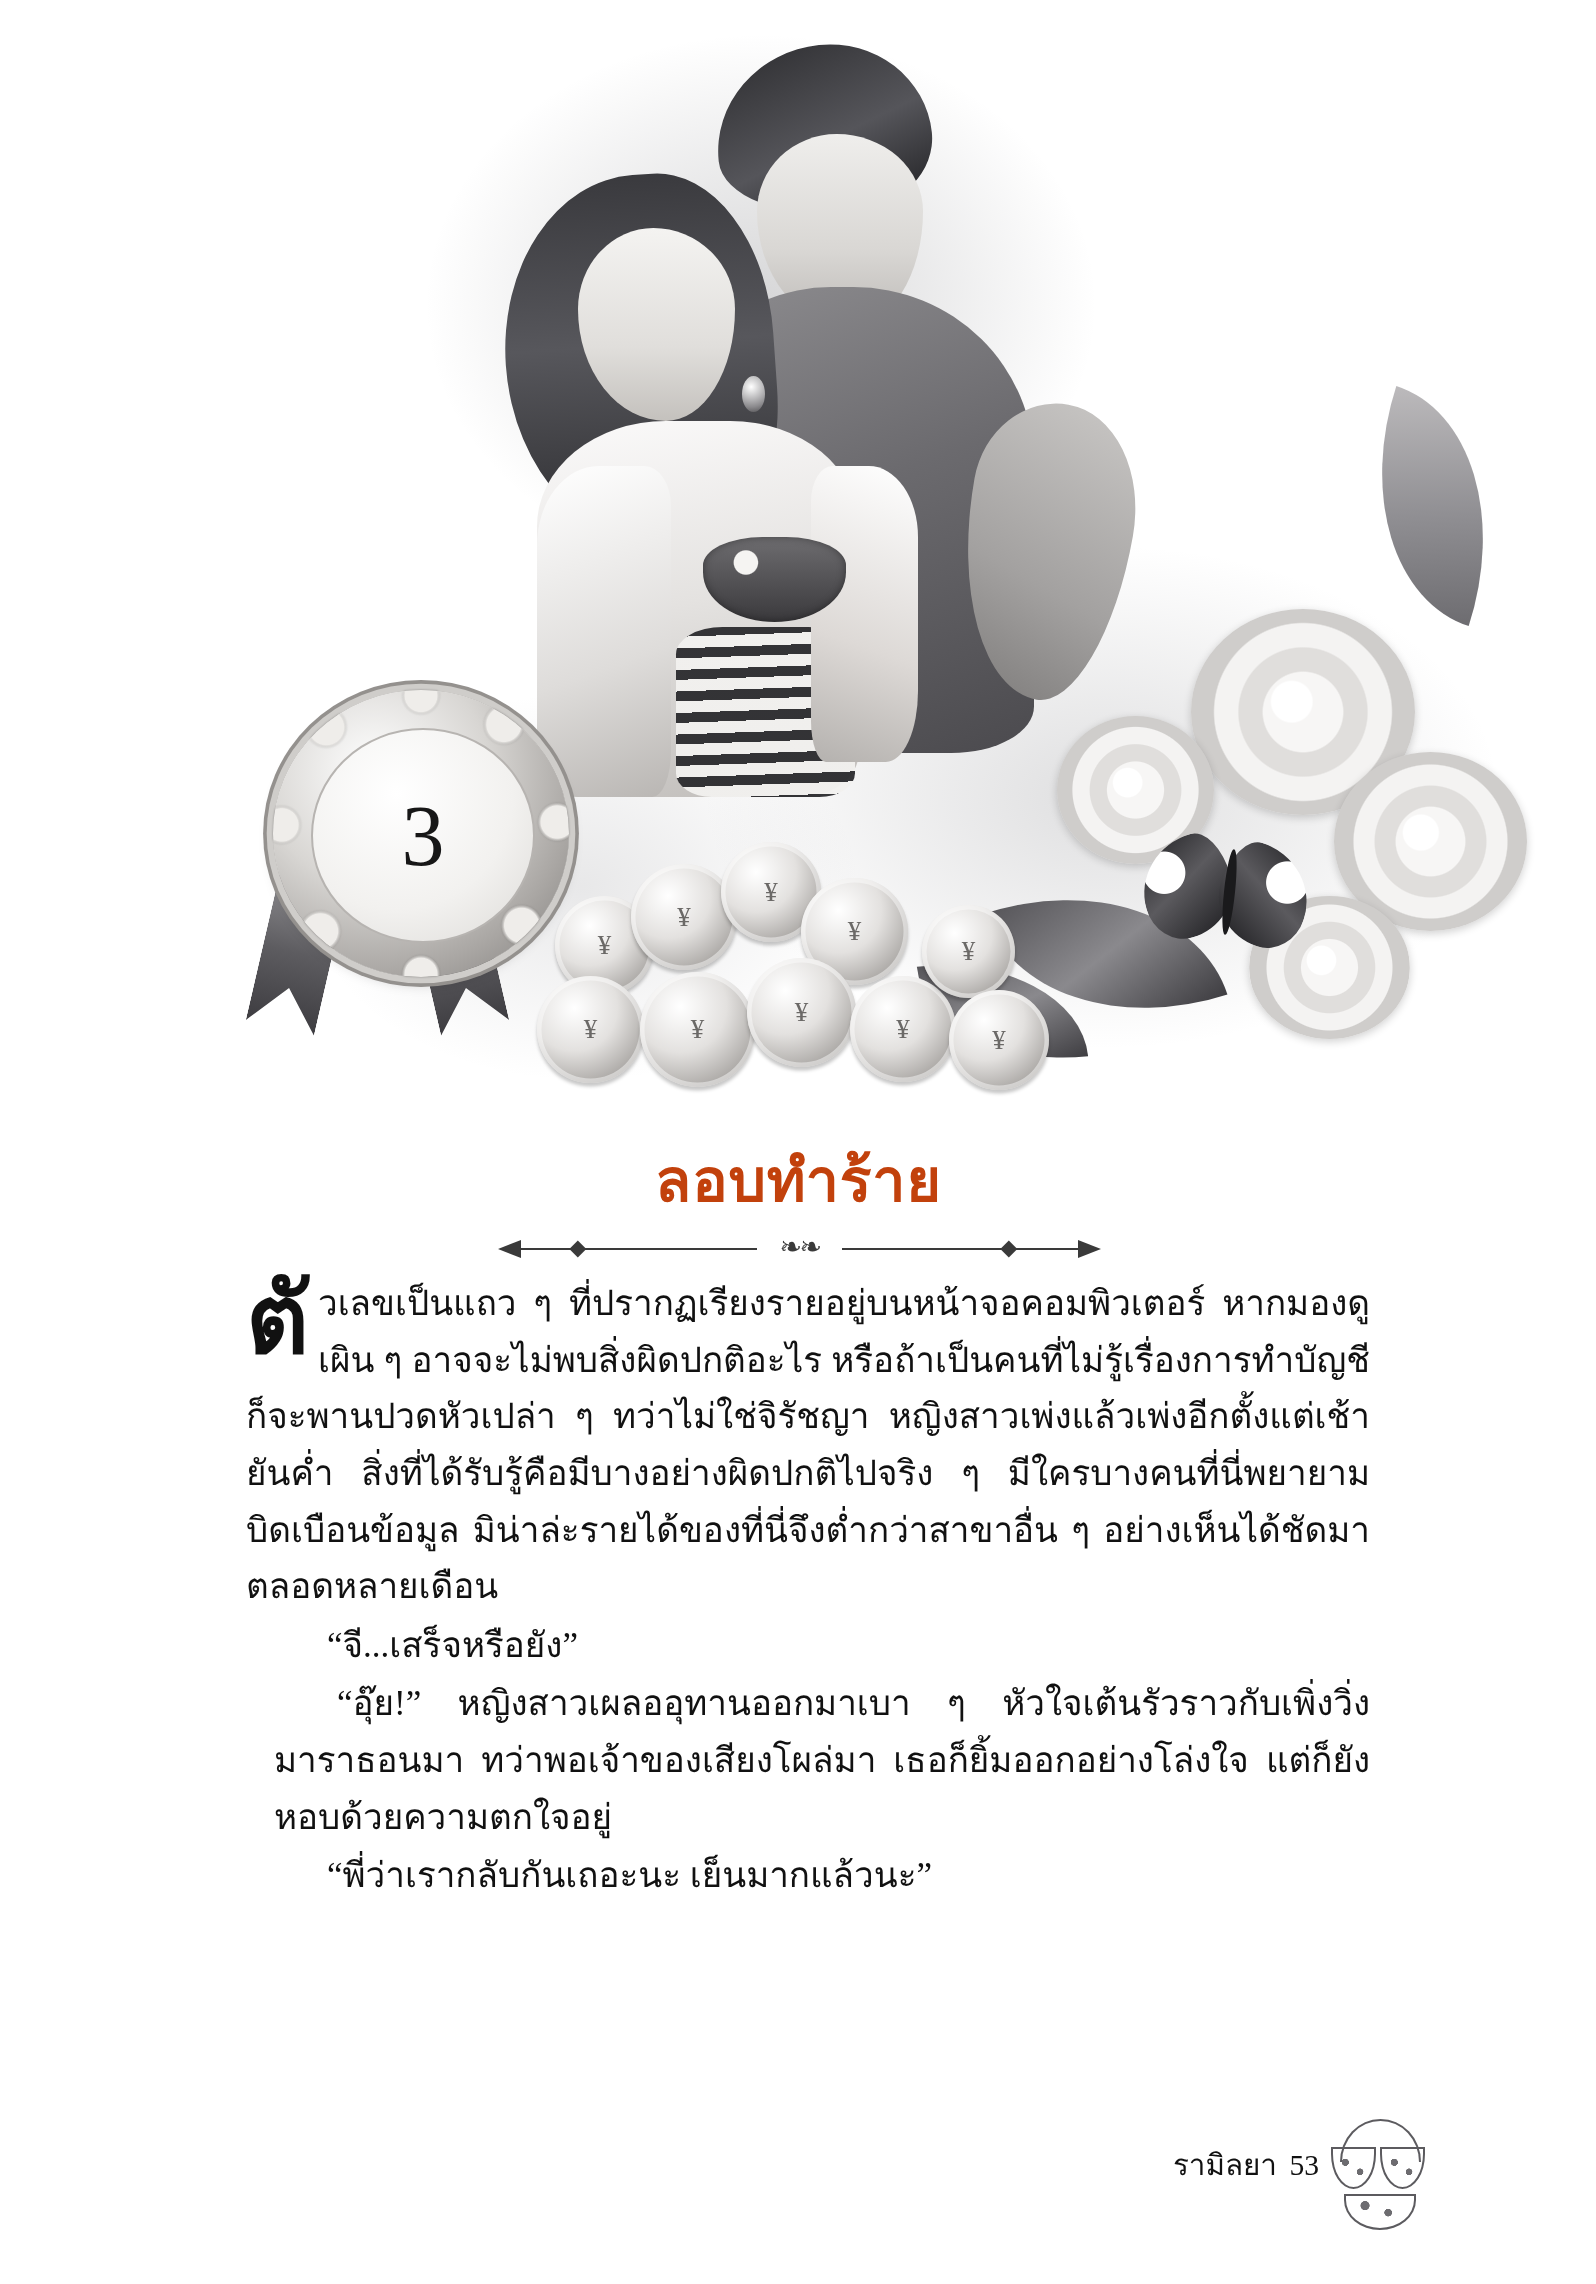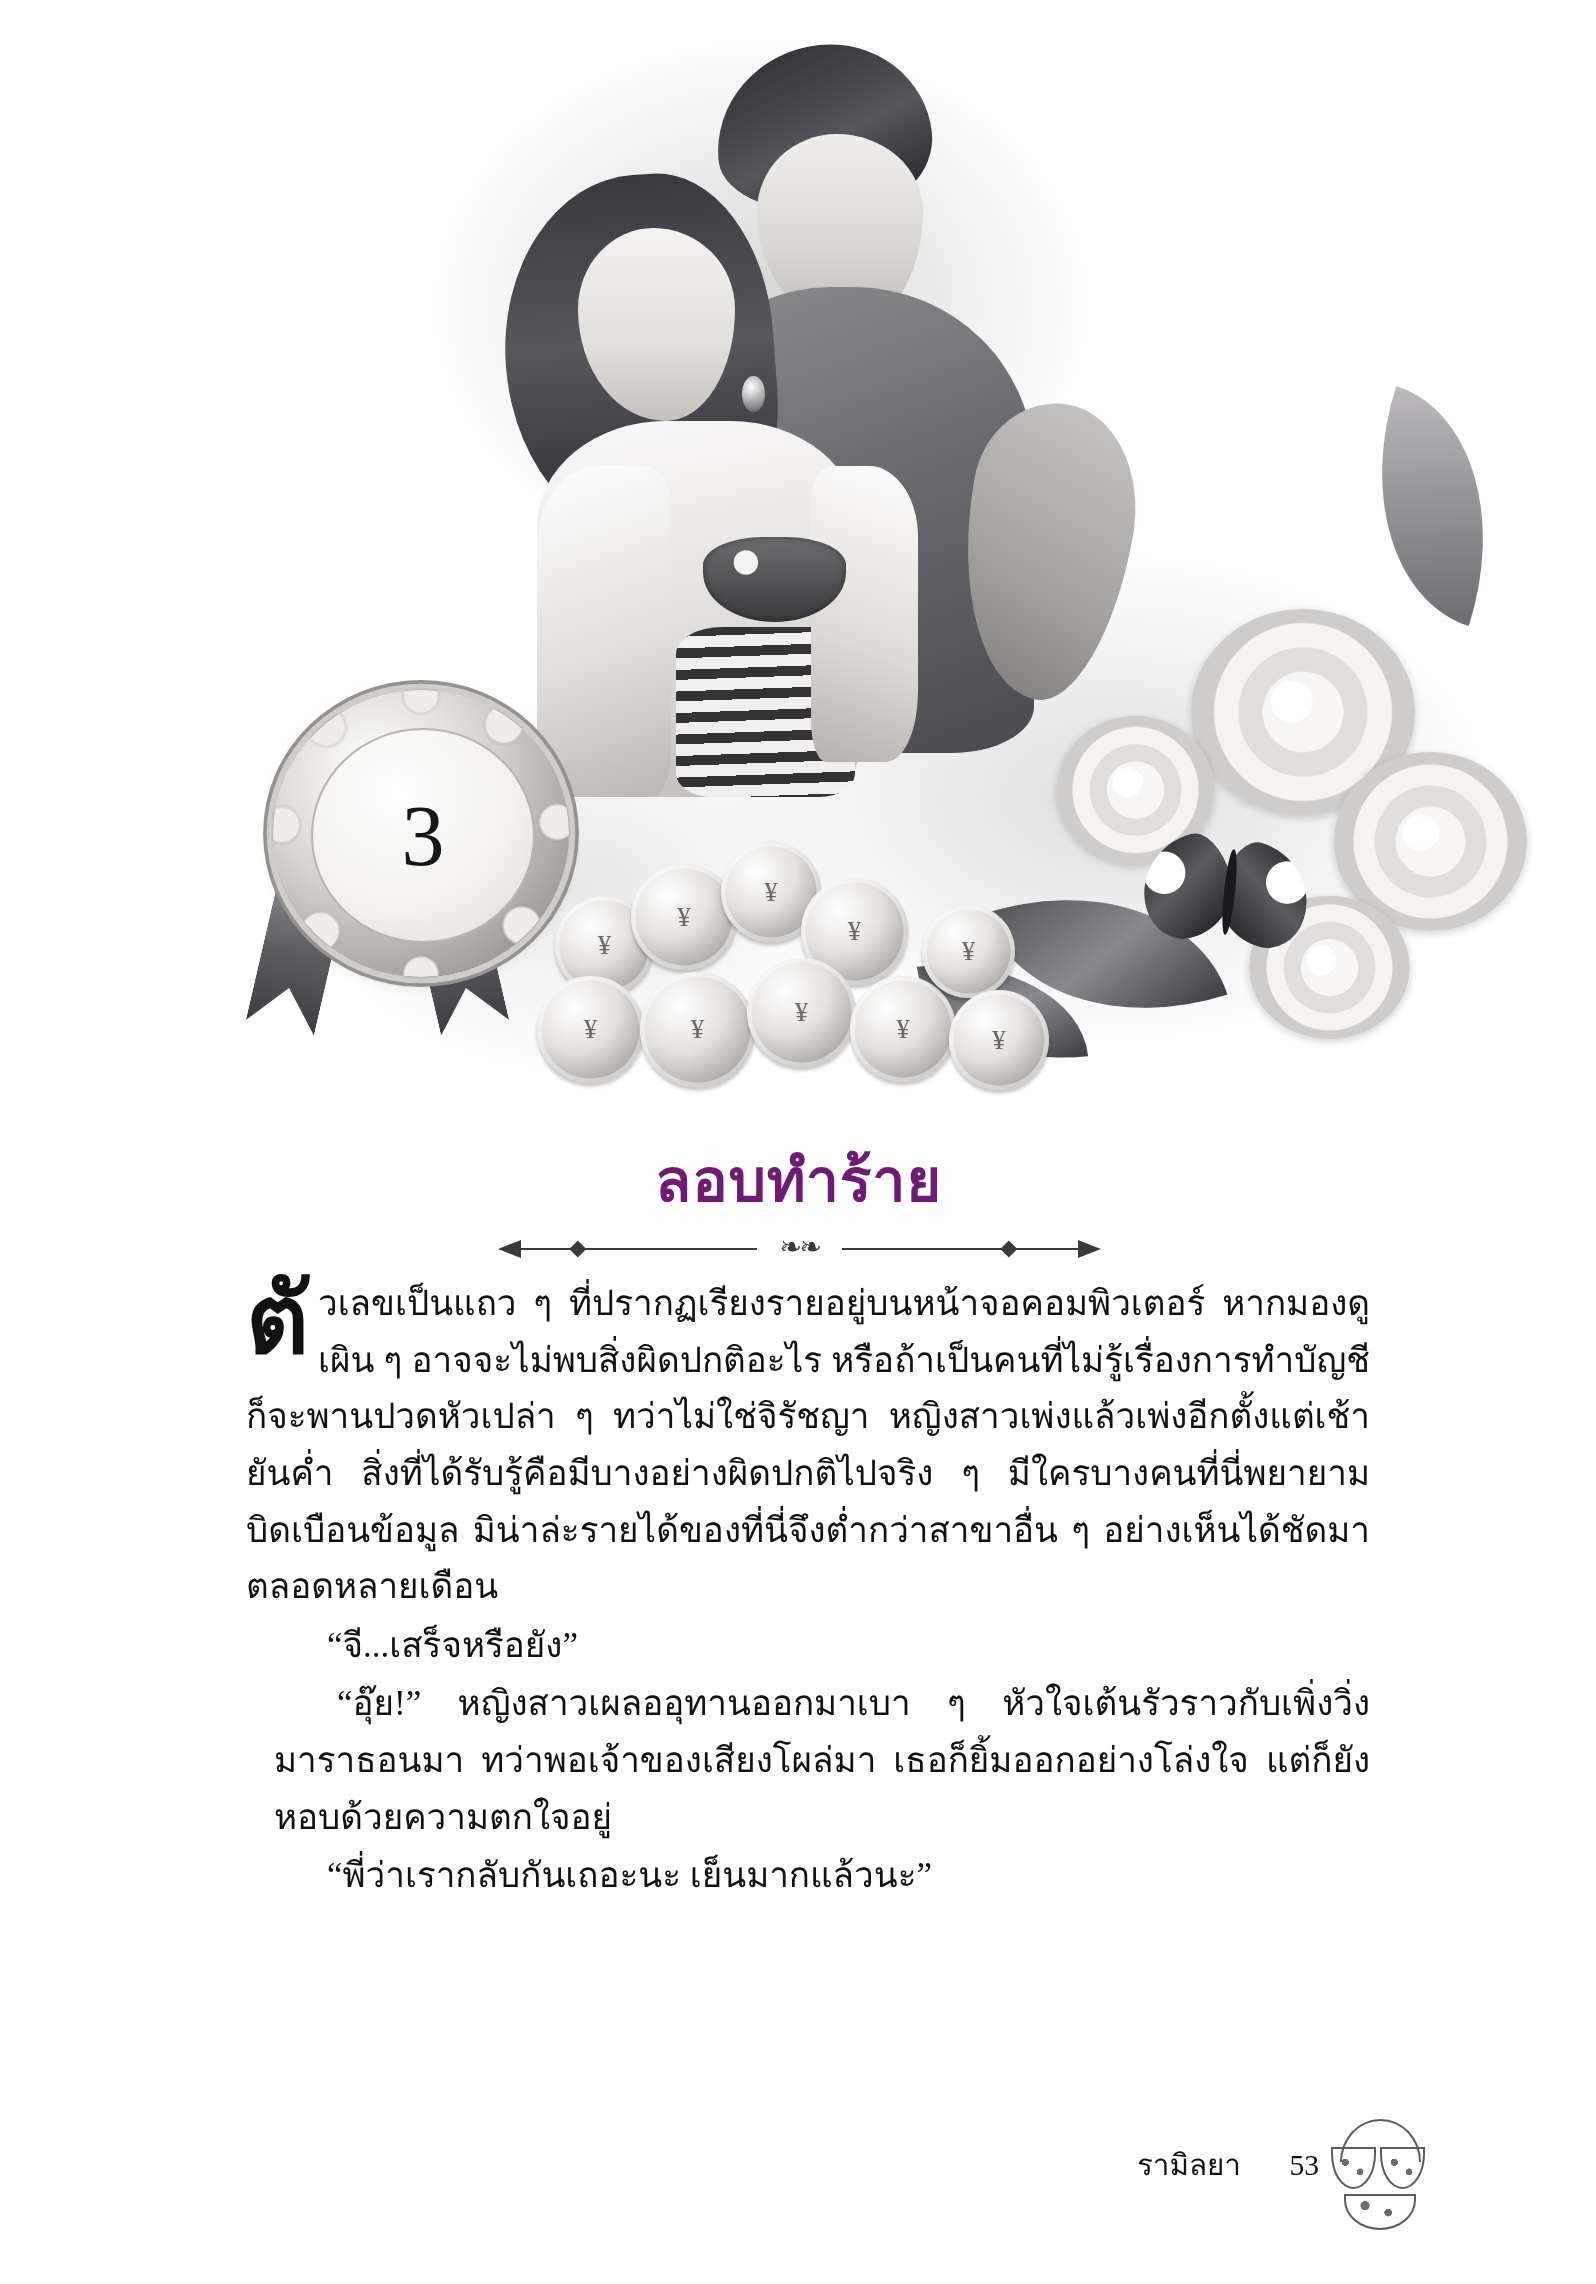--- a/index.html
+++ b/index.html
@@ -272,21 +272,21 @@
   
   .chapter-title {
     position: absolute;
     left: 0;
     top: 1133px;
     width: 1597px;
     text-align: center;
     font-family: "Liberation Serif", serif;
     font-size: 59px;
     font-weight: bold;
-    color: #701a75;
+    color: #c2410c;
     letter-spacing: 0.9px;
   }
 
   .divider {
     position: absolute;
     left: 466px;
     top: 1229px;
     width: 667px;
     height: 39px;
   }
@@ -360,21 +360,21 @@
     left: 0;
     bottom: 97px;
     width: 1597px;
     text-align: right;
     padding-right: 278px;
     box-sizing: border-box;
     font-family: "Liberation Serif", serif;
     font-size: 29.6px;
     color: #111111;
   }
-  .footer .page-num { margin-left: 41px; }
+  .footer .page-num { margin-left: 5px; }
 
   .footer-orn {
     position: absolute;
     right: 166px;
     bottom: 54px;
     width: 107px;
     height: 116px;
   }
   .fo-top {
     position: absolute;

